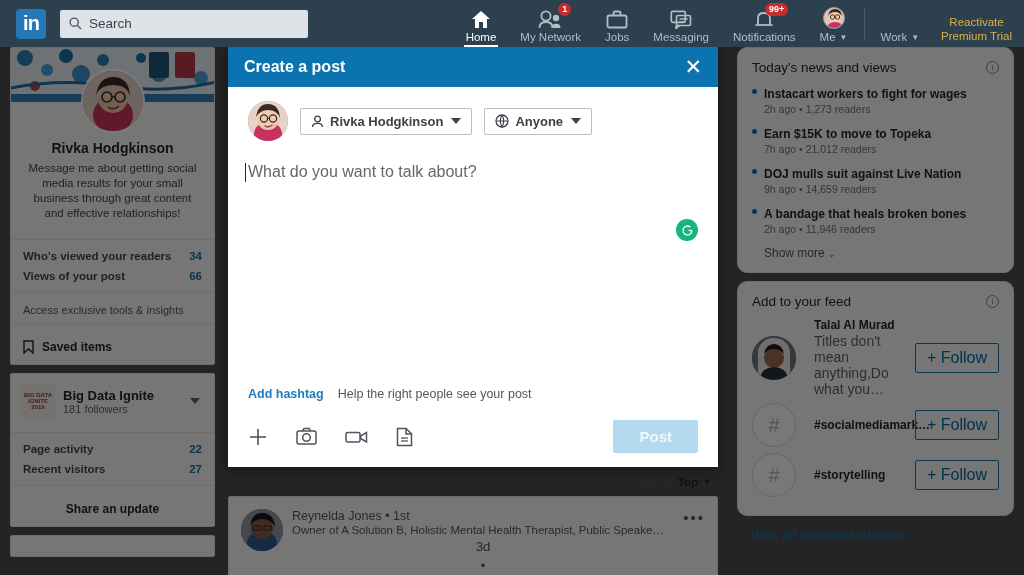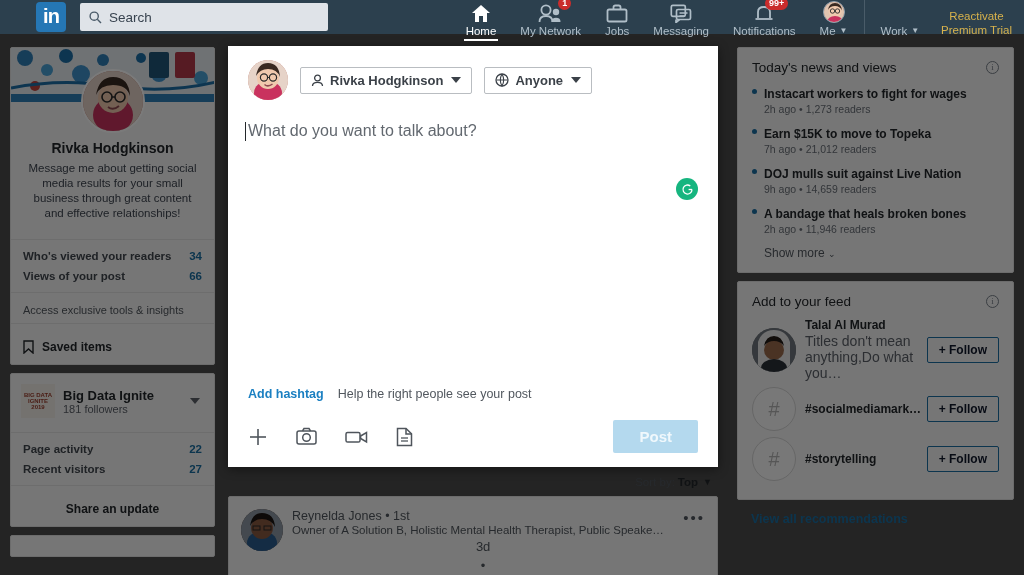--- a/index.html
+++ b/index.html
@@ -9,22 +9,22 @@
     font-family: "Liberation Sans", sans-serif;
     background: #4b4b4b;
   }
   .app { position: relative; width: 1024px; height: 575px; overflow: hidden; background:#4b4b4b; }
 
   
   .page { position:absolute; inset:0; background:#4b4b4b; }
 
   
   .topnav {
-    position:absolute; top:0; left:0; width:1024px; height:34px;
-    background:#2c404e; display:flex; align-items:center; z-index:5;padding-left:20px;
+    position:absolute; top:0; left:0; width:1024px; height:47px;
+    background:#2c404e; display:flex; align-items:center; z-index:5;
   }
   .logo {
     width:30px;height:30px;background:#2577b5;border-radius:4px;margin-left:16px;
     color:#fff;font-weight:bold;font-size:20px;line-height:29px;text-align:center;
     font-family:"Liberation Sans",sans-serif; letter-spacing:-1px;
   }
   .searchbox{
     margin-left:14px;width:248px;height:28px;background:#dfe3e8;border-radius:2px;
     display:flex;align-items:center;padding:0 9px;color:#4b5b69;font-size:13.5px;
   }
@@ -100,42 +100,42 @@
   .feedav{width:42px;height:42px;border-radius:50%;background:#5b4038;flex:none;overflow:hidden;}
   .feedname{font-size:12.5px;font-weight:bold;color:#23272b;}
   .feedname span{font-weight:normal;color:#51575e;}
   .feeddesc{font-size:11.5px;color:#51575e;line-height:15px;}
   .feedtime{font-size:13px;color:#51575e;display:flex;align-items:center;gap:4px;margin-top:1px;flex-direction:column;}
   .dots{margin-left:auto;color:#51575e;letter-spacing:2px;font-size:15px;}
   .feedbody{font-size:12.5px;color:#23272b;padding-top:12px;}
 
   
   .right{position:absolute;left:737px;top:47px;width:277px;}
-  .rcard{background:#f7f7f7;border:1px solid #e2e2e2;border-radius:2px;padding:12px 14px;margin-bottom:8px;}
+  .rcard{background:#f7f7f7;border:1px solid #e2e2e2;border-radius:10px;padding:12px 14px;margin-bottom:8px;}
   .rtitle{display:flex;align-items:center;font-size:13.5px;color:#23272b;margin-bottom:9px;}
   .info-i{
     margin-left:auto;width:13px;height:13px;border:1px solid #7a828b;border-radius:50%;
     font-size:9px;line-height:11px;text-align:center;color:#7a828b;font-family:"Liberation Serif",serif;
   }
   .news{display:flex;gap:7px;margin-bottom:7px;}
   .bullet{width:5px;height:5px;border-radius:50%;background:#1a6fa3;margin-top:5px;flex:none;}
   .nheadline{font-size:12px;font-weight:bold;color:#23272b;line-height:15px;}
   .nmeta{font-size:10.5px;color:#6a7078;line-height:15px;}
   .showmore{font-size:12px;color:#51575e;padding-left:12px;padding-top:2px;}
-  .feedsug{display:flex;align-items:center;gap:9px;margin-bottom:6px;}
+  .feedsug{display:flex;align-items:center;gap:18px;margin-bottom:6px;}
   .sugav{width:44px;height:44px;border-radius:50%;background:#6b6f74;flex:none;overflow:hidden;}
   .hashav{
     width:44px;height:44px;border-radius:50%;border:1px solid #d5d5d5;flex:none;
     display:flex;align-items:center;justify-content:center;color:#b5b5b5;font-size:20px;background:#fbfbfb;
   }
   .sugname{font-size:12px;font-weight:bold;color:#23272b;line-height:15px;}
   .sugdesc{font-size:14px;color:#5c6169;line-height:16px;}
   .followbtn{
-    margin-left:auto;border:1px solid #1a6fa3;color:#0f172a;border-radius:2px;
-    font-size:12px;font-weight:bold;padding:5px 11px;white-space:nowrap;flex:none;background:transparent;
+    margin-left:auto;border:1px solid #1a6fa3;color:#0369a1;border-radius:2px;
+    font-size:16px;font-weight:normal;padding:5px 11px;white-space:nowrap;flex:none;background:transparent;
     cursor:pointer;
   }
   .viewall{font-size:12.5px;color:#1a6fa3;font-weight:bold;padding:4px 14px 0 14px;}
 
   
   .scrim{position:absolute;inset:0;background:rgba(0,0,0,0.52);z-index:50;}
 
   
   .modal{
     position:absolute;left:228px;top:46px;width:490px;height:421px;z-index:60;
@@ -485,20 +485,24 @@
       </div>
 
       <div class="premium">
         <div>Reactivate</div>
         <div>Premium Trial</div>
       </div>
     </div>
   </div>
 
   <div class="modal">
+    <div class="mhead">
+      <div class="mtitle">Create a post</div>
+      <div class="mclose">✕</div>
+    </div>
 
     <div class="mbody">
       <div class="mrow">
         <div class="mav">
           <svg width="40" height="40" viewBox="0 0 40 40">
             <rect width="40" height="40" fill="#e6d3c8"></rect>
             <ellipse cx="20" cy="33" rx="14" ry="12" fill="#c9325e"></ellipse>
             <circle cx="20" cy="18" r="11" fill="#f0c9ae"></circle>
             <path d="M8 16 Q10 3 20 3 Q31 3 32 17 Q29 9 20 9 Q12 9 8 16Z" fill="#3a2a22"></path>
             <circle cx="16" cy="17.5" r="3.6" fill="none" stroke="#2a2a2a" stroke-width="1.2"></circle>

